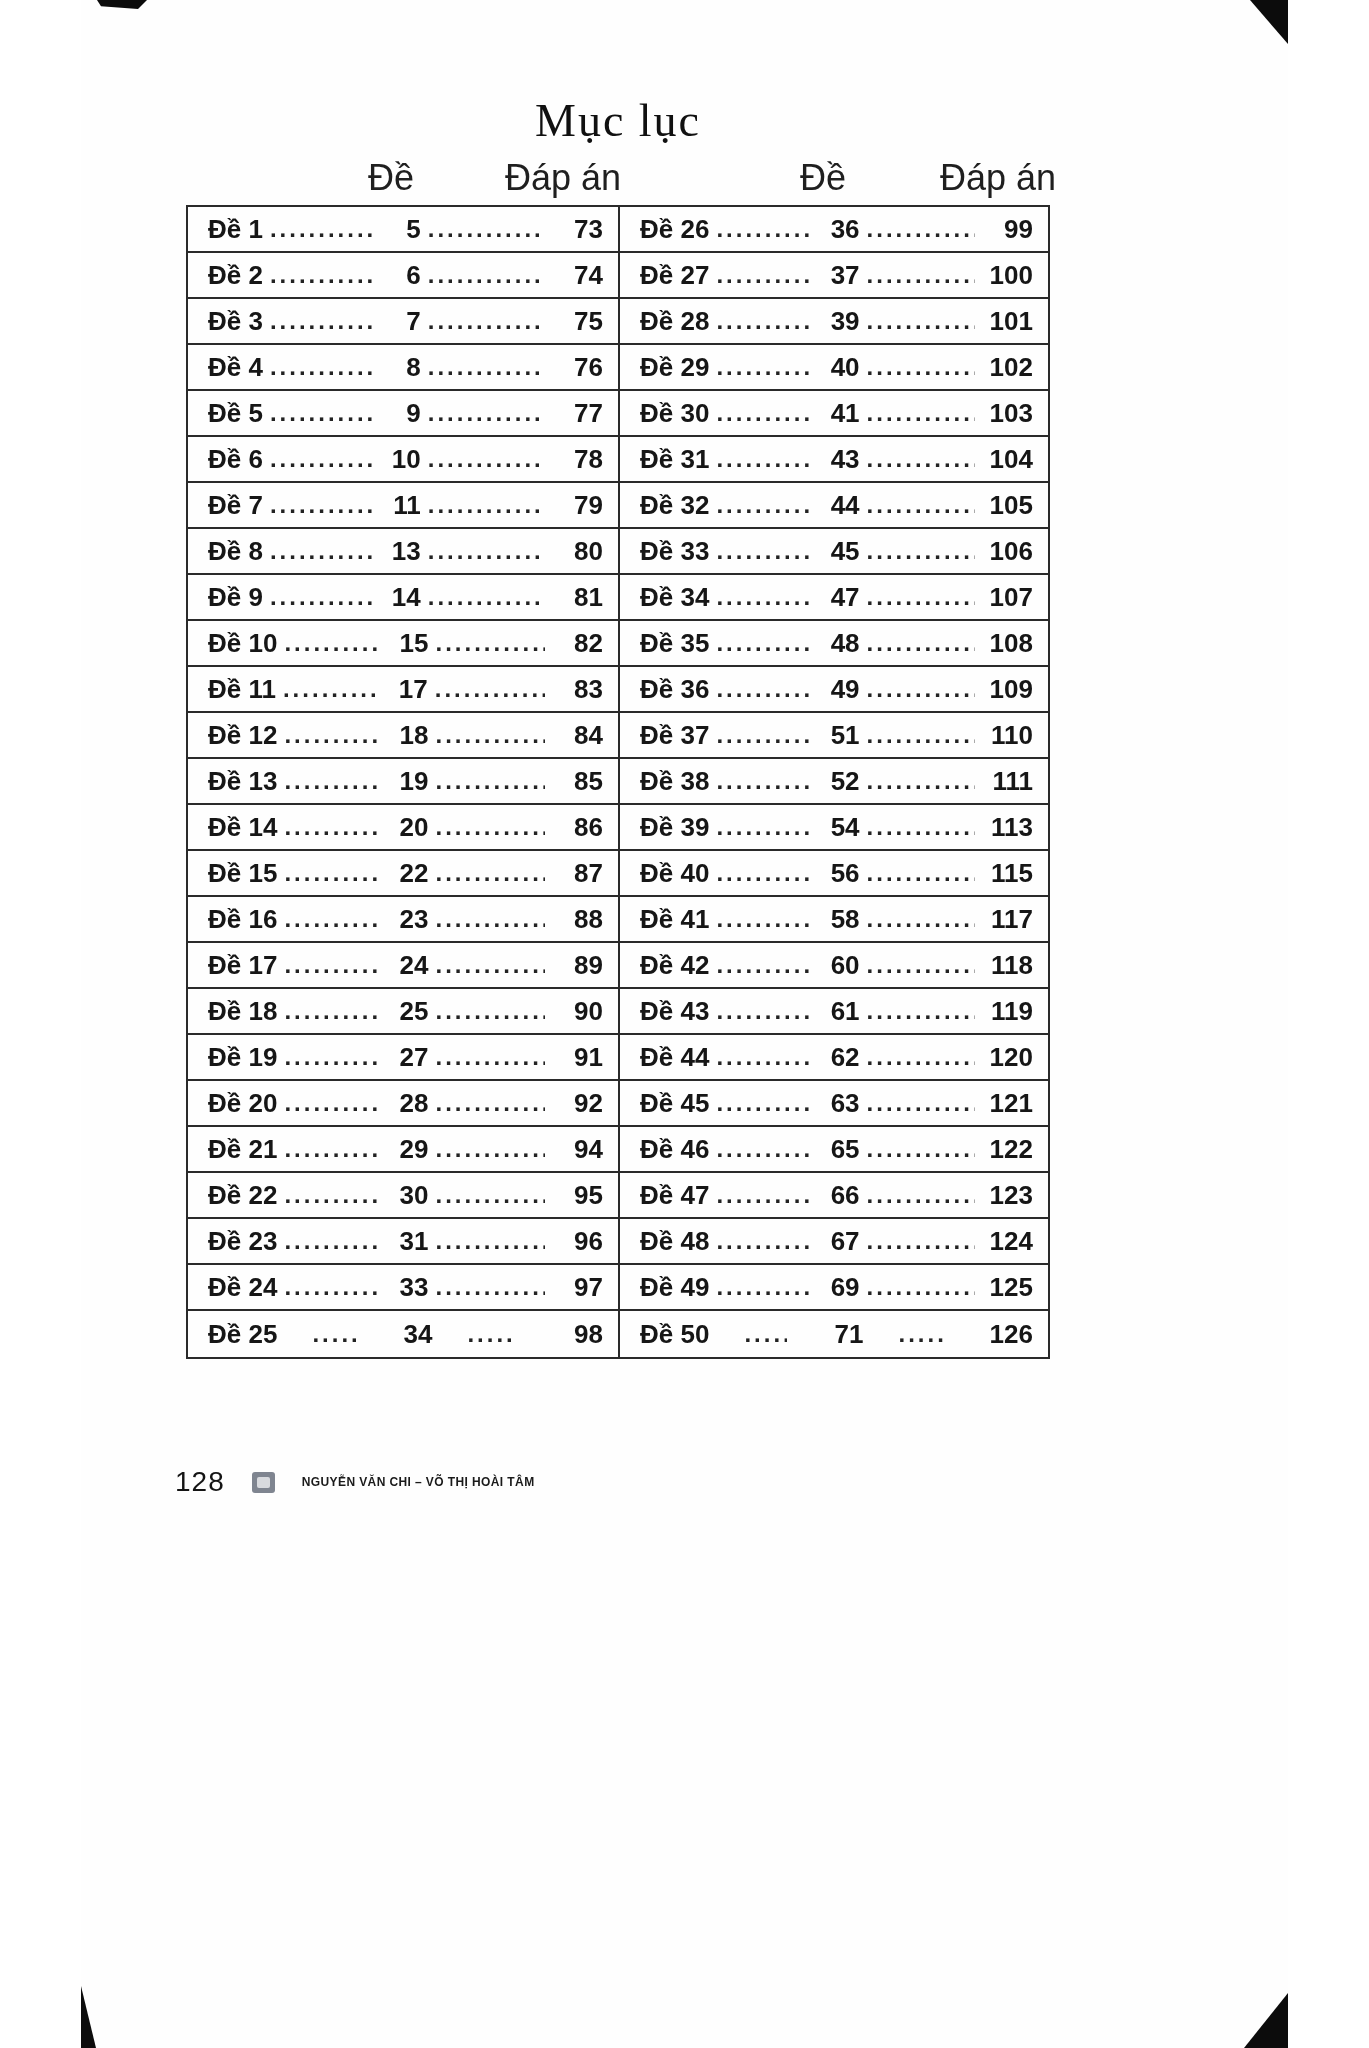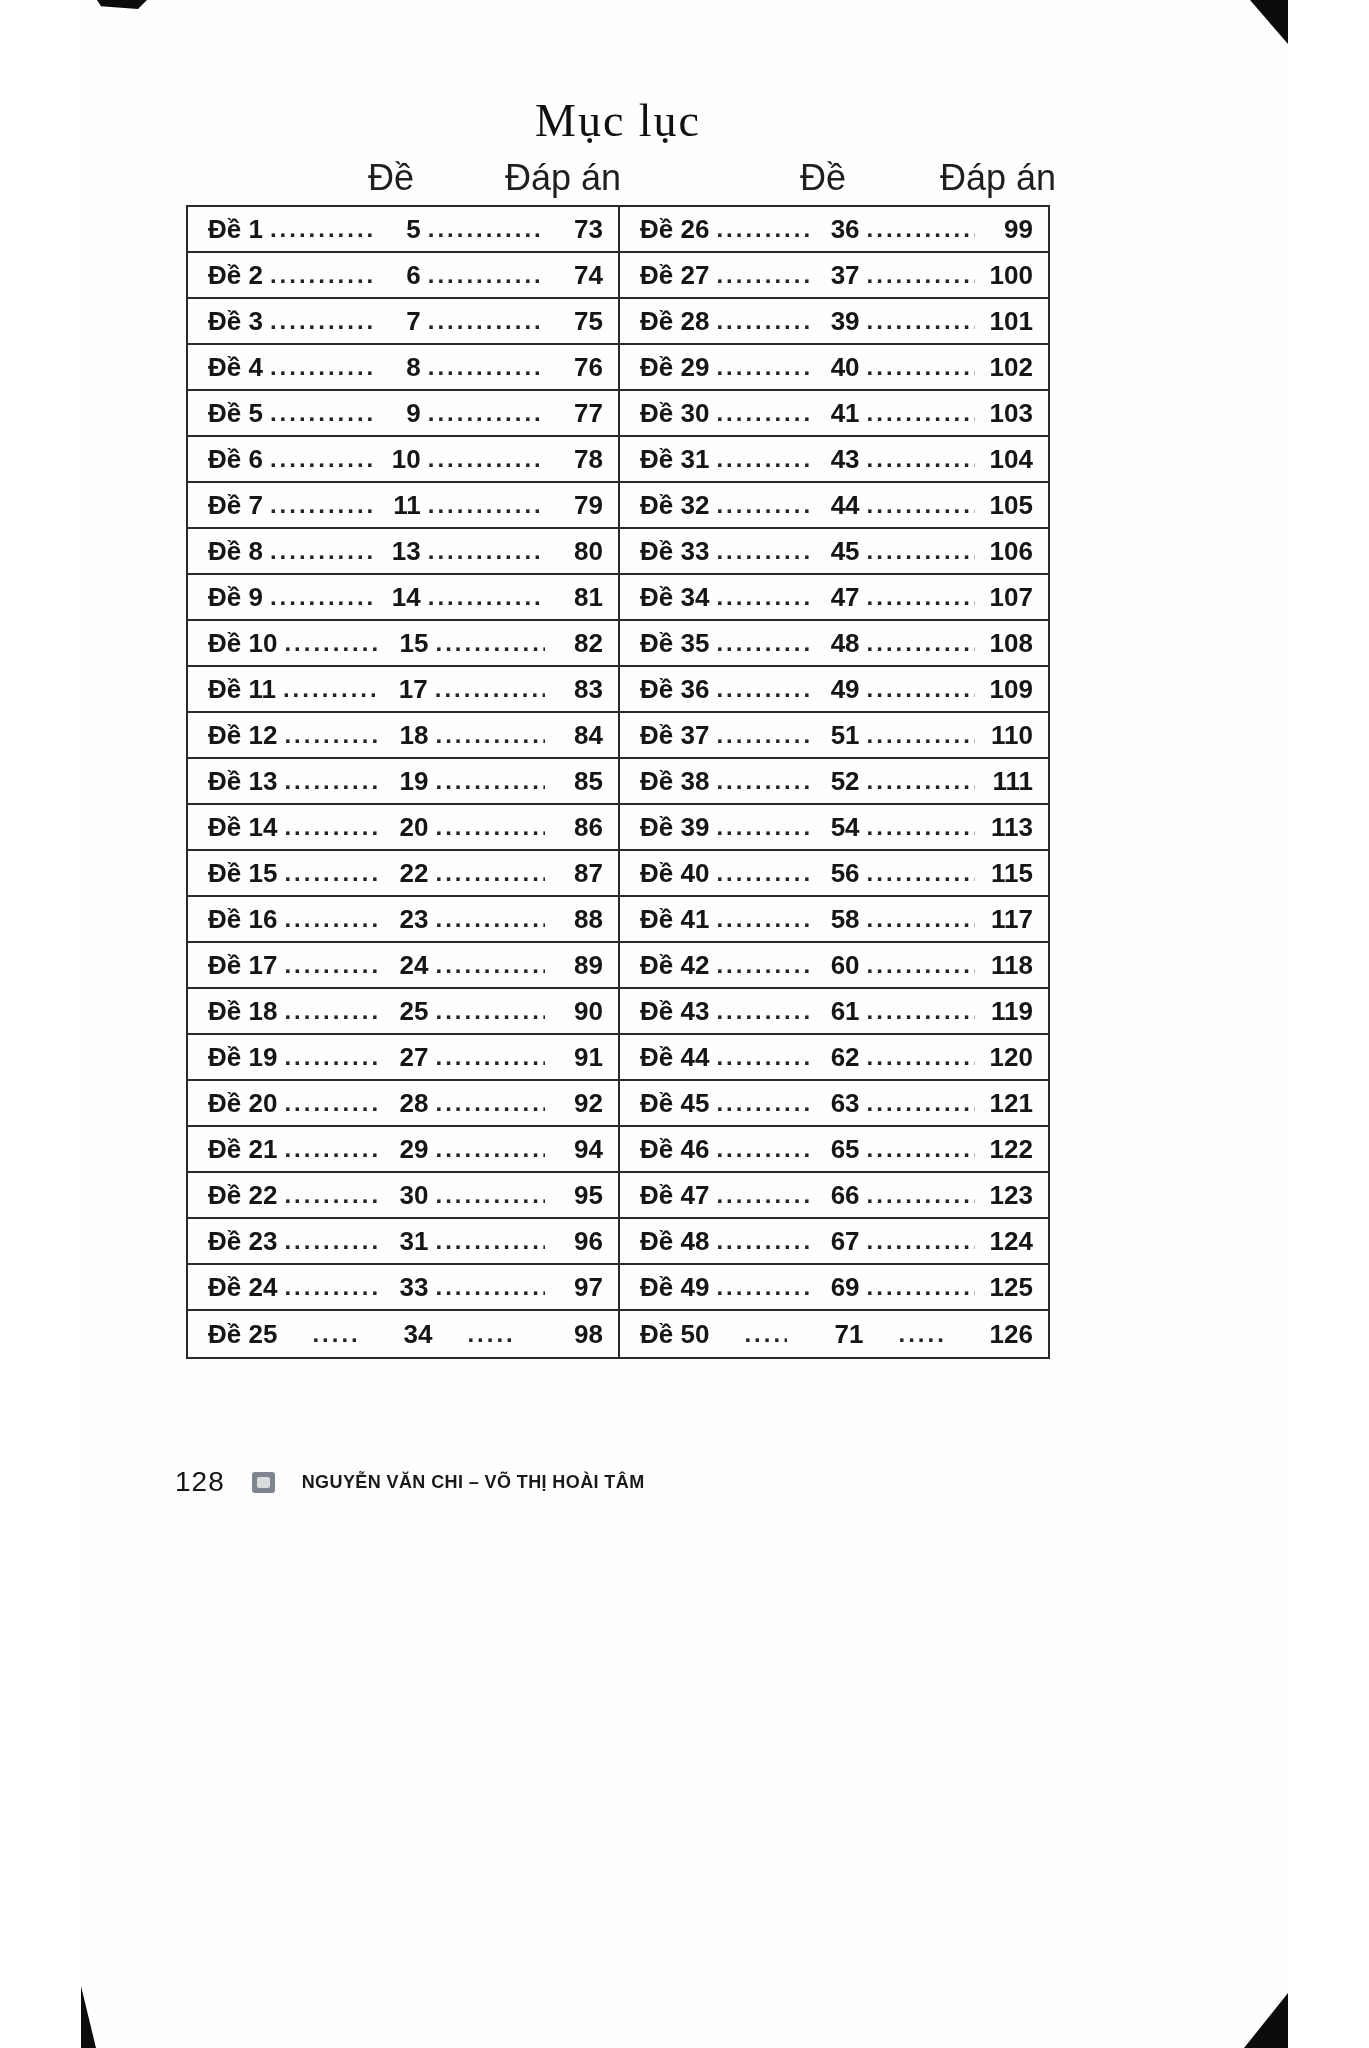--- a/index.html
+++ b/index.html
@@ -103,21 +103,21 @@
   }
   .logo::after {
     content: "";
     position: absolute;
     left: 5px; top: 5px;
     width: 13px; height: 11px;
     background: #d8dade;
     border-radius: 2px;
   }
   .footer .authors {
-    font-size: 18px;
+    font-size: 12px;
     font-weight: 700;
     letter-spacing: 0.4px;
     color: #1a1a1a;
   }
   
   .art { position: absolute; background: #0c0c0c; }
   .art-tl { left: 16px; top: 0; width: 50px; height: 9px;
             clip-path: polygon(0 0, 100% 0, 82% 100%, 8% 70%); }
   .art-tr { right: 0; top: 0; width: 38px; height: 44px;
             clip-path: polygon(0 0, 100% 0, 100% 100%); }

